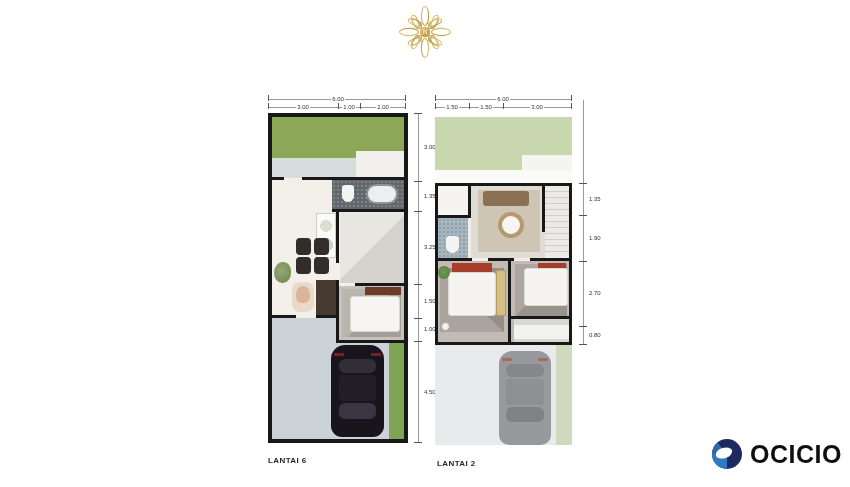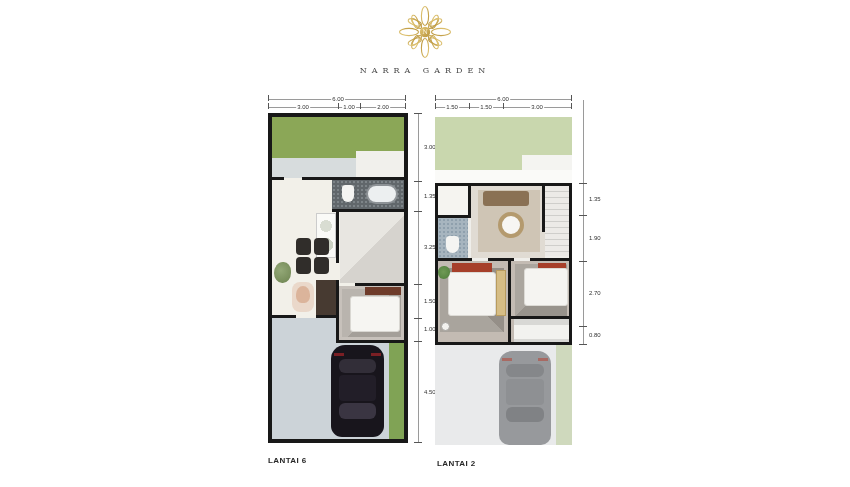--- a/index.html
+++ b/index.html
@@ -52,21 +52,20 @@
         <use href="#p" transform="rotate(270)"></use>
         <ellipse cx="0" cy="-12" rx="2.4" ry="6.5" transform="rotate(45)"></ellipse>
         <ellipse cx="0" cy="-12" rx="2.4" ry="6.5" transform="rotate(135)"></ellipse>
         <ellipse cx="0" cy="-12" rx="2.4" ry="6.5" transform="rotate(225)"></ellipse>
         <ellipse cx="0" cy="-12" rx="2.4" ry="6.5" transform="rotate(315)"></ellipse>
       </g>
       <circle r="5.2" fill="url(#gold)"></circle>
       <text x="0" y="2.4" text-anchor="middle" font-size="6.5" font-family="DejaVu Serif,serif" fill="#fdf6e0">N</text>
     </g>
   </svg>
-  <div class="title-text" style="left:325px;top:66px;width:200px;">NARRA GARDEN</div>
 
   <div class="dline" style="left:269px;top:99px;width:137px;height:1px;"></div>
   <div class="tickv" style="left:268px;top:95px;"></div>
   <div class="tickv" style="left:405px;top:95px;"></div>
   <div class="dlabel" style="left:338px;top:99px;">6.00</div>
 
   <div class="dline" style="left:269px;top:107px;width:137px;height:1px;"></div>
   <div class="tickv" style="left:268px;top:103px;"></div>
   <div class="tickv" style="left:338px;top:103px;"></div>
   <div class="tickv" style="left:360px;top:103px;"></div>
@@ -225,14 +224,23 @@
   <div class="tickh" style="left:579px;top:261px;"></div>
   <div class="tickh" style="left:579px;top:326px;"></div>
   <div class="tickh" style="left:579px;top:344px;"></div>
   <div class="dlabelr" style="left:588px;top:199px;">1.35</div>
   <div class="dlabelr" style="left:588px;top:238px;">1.90</div>
   <div class="dlabelr" style="left:588px;top:293px;">2.70</div>
   <div class="dlabelr" style="left:588px;top:335px;">0.80</div>
 
   <div class="floor-label" style="left:437px;top:459px;">LANTAI 2</div>
 
+  <div class="abs" style="left:711px;top:438px;display:flex;align-items:center;">
+    <svg width="32" height="32" viewBox="0 0 32 32">
+      <circle cx="16" cy="16" r="15" fill="#1E2A5E"></circle>
+      <path d="M16,31 A15,15 0 0 1 1,16 L16,16 Z" fill="#2C7BC0"></path>
+      <path d="M1,16 A15,15 0 0 1 6.5,4.4 L16,16 Z" fill="#3567AD"></path>
+      <ellipse cx="13" cy="15" rx="8.5" ry="5.2" fill="#ffffff" transform="rotate(-18 13 15)"></ellipse>
+    </svg>
+    <div class="brand-text" style="margin-left:7px;">OCICIO</div>
+  </div>
 
 </div>
 
 </body></html>

